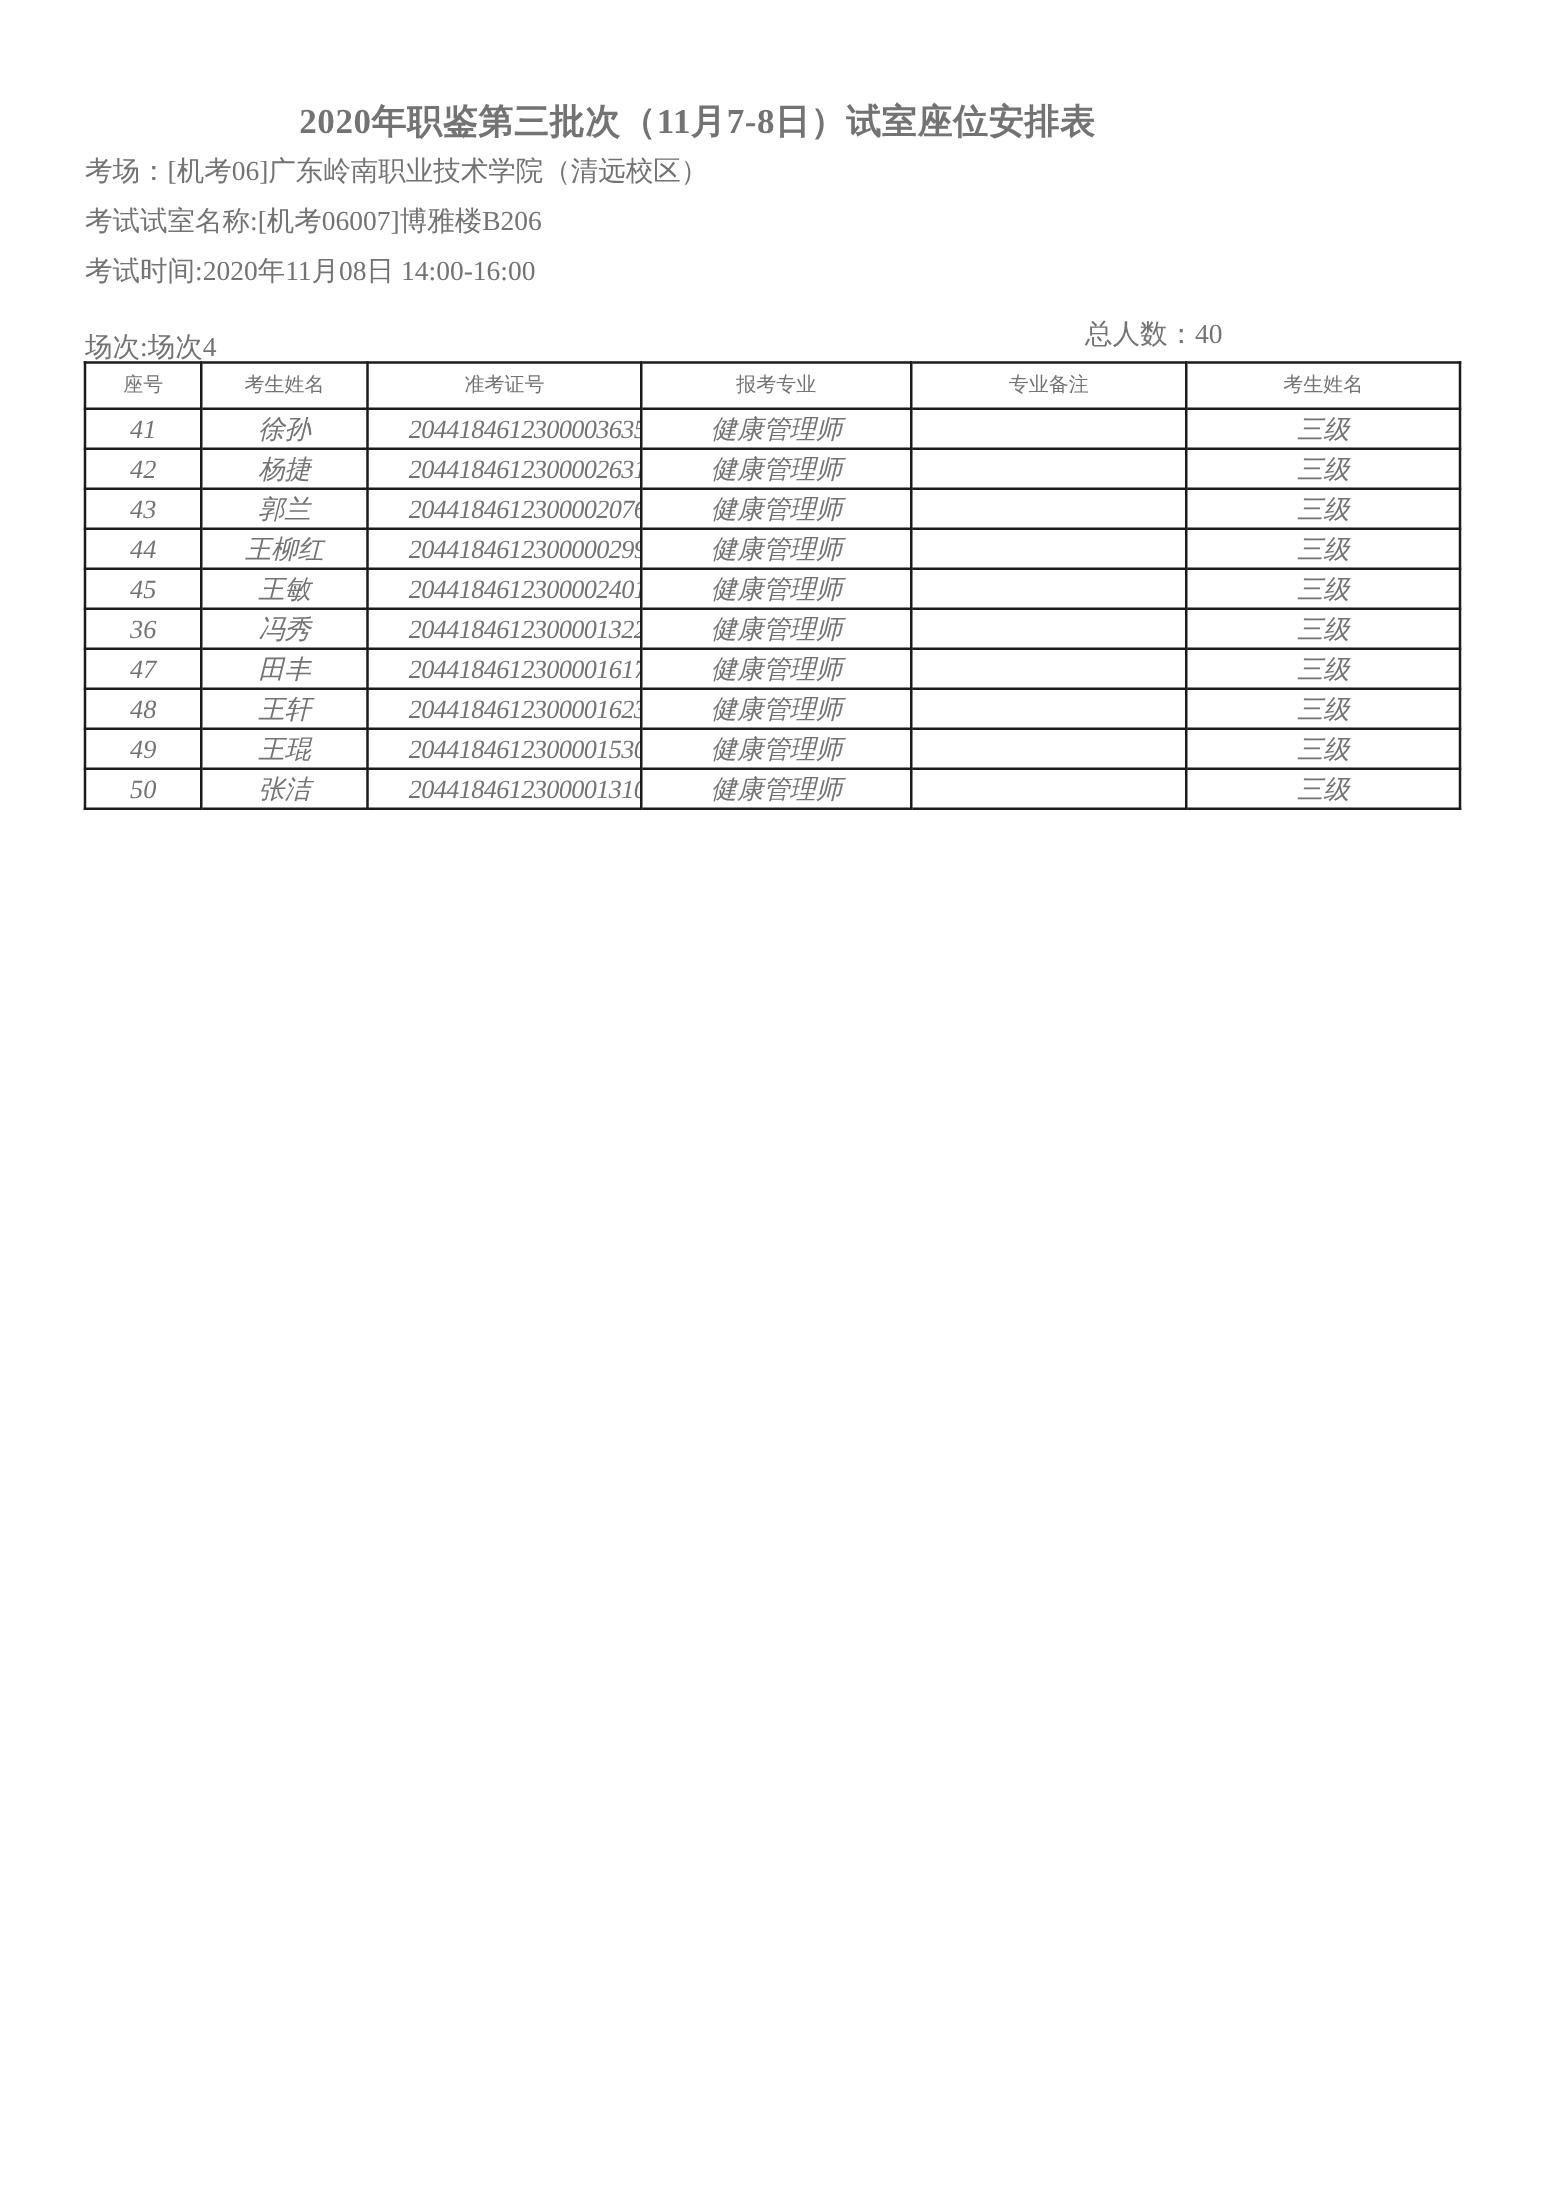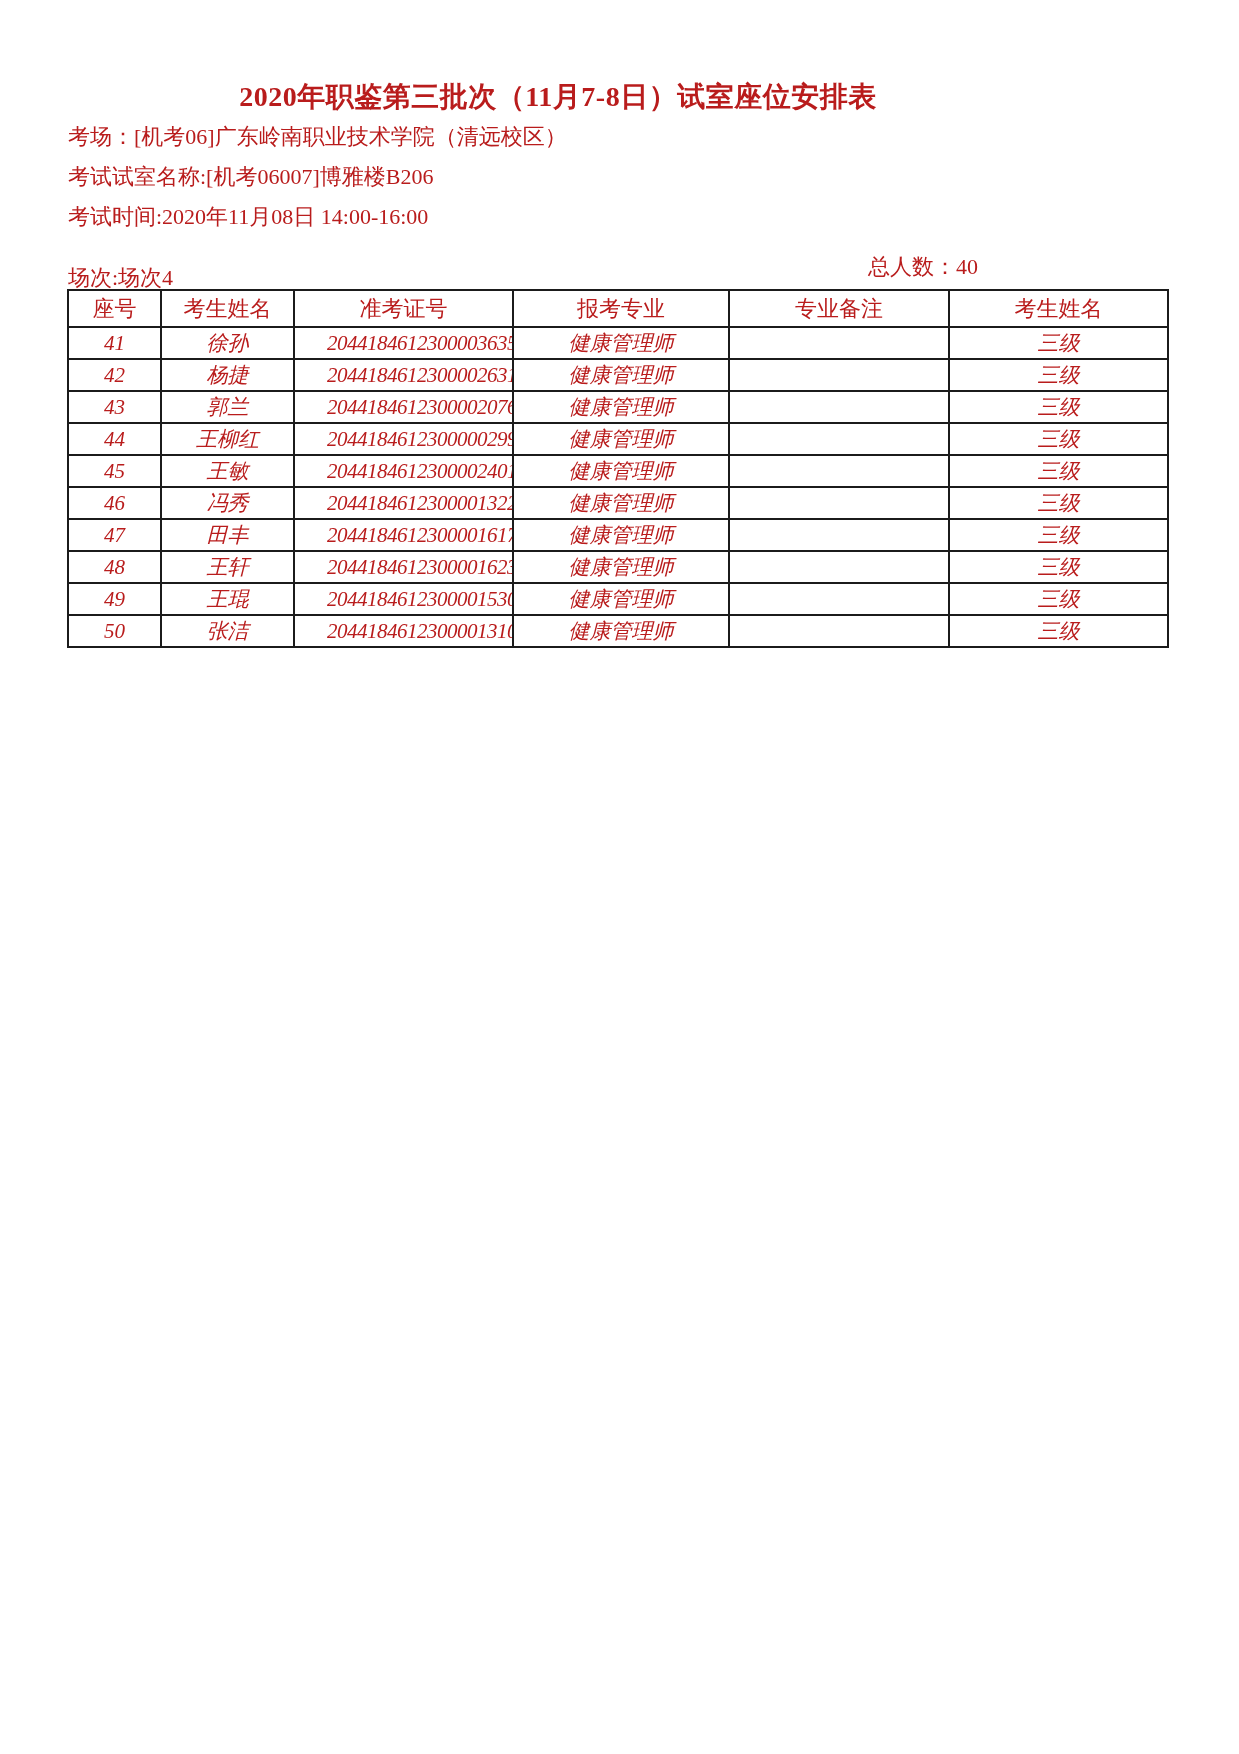--- a/index.html
+++ b/index.html
@@ -3,21 +3,21 @@
 <meta charset="utf-8">
 <style>
   * { margin: 0; padding: 0; box-sizing: border-box; }
   html, body { background: #9a9a9a; }
   .page {
     position: relative;
     width: 1239px;
     height: 1754px;
     background: #ffffff;
     font-family: "Liberation Serif", "DejaVu Serif", serif;
-    color: #b91c1c;
+    color: #737373;
     margin: 0 auto;
     overflow: hidden;
   }
   .doc-title {
     position: absolute;
     left: 68px;
     top: 78px;
     width: 980px;
     text-align: center;
     font-size: 28px;
@@ -50,21 +50,21 @@
   table.seating th, table.seating td {
     border: 2px solid #1b1b1b;
     text-align: center;
     vertical-align: middle;
     font-weight: normal;
     overflow: hidden;
     white-space: nowrap;
   }
   table.seating th {
     height: 37px;
-    font-size: 22px;
+    font-size: 16px;
   }
   table.seating td {
     height: 32px;
     font-size: 21px;
     font-style: italic;
   }
   td.ticket { font-size: 20px; letter-spacing: -0.5px; padding-left: 32px; }
 </style>
 </head>
 <body>
@@ -133,21 +133,21 @@
       </tr>
       <tr>
         <td>45</td>
         <td>王敏</td>
         <td class="ticket">2044184612300002401</td>
         <td>健康管理师</td>
         <td></td>
         <td>三级</td>
       </tr>
       <tr>
-        <td>46</td>
+        <td>36</td>
         <td>冯秀</td>
         <td class="ticket">2044184612300001322</td>
         <td>健康管理师</td>
         <td></td>
         <td>三级</td>
       </tr>
       <tr>
         <td>47</td>
         <td>田丰</td>
         <td class="ticket">2044184612300001617</td>

